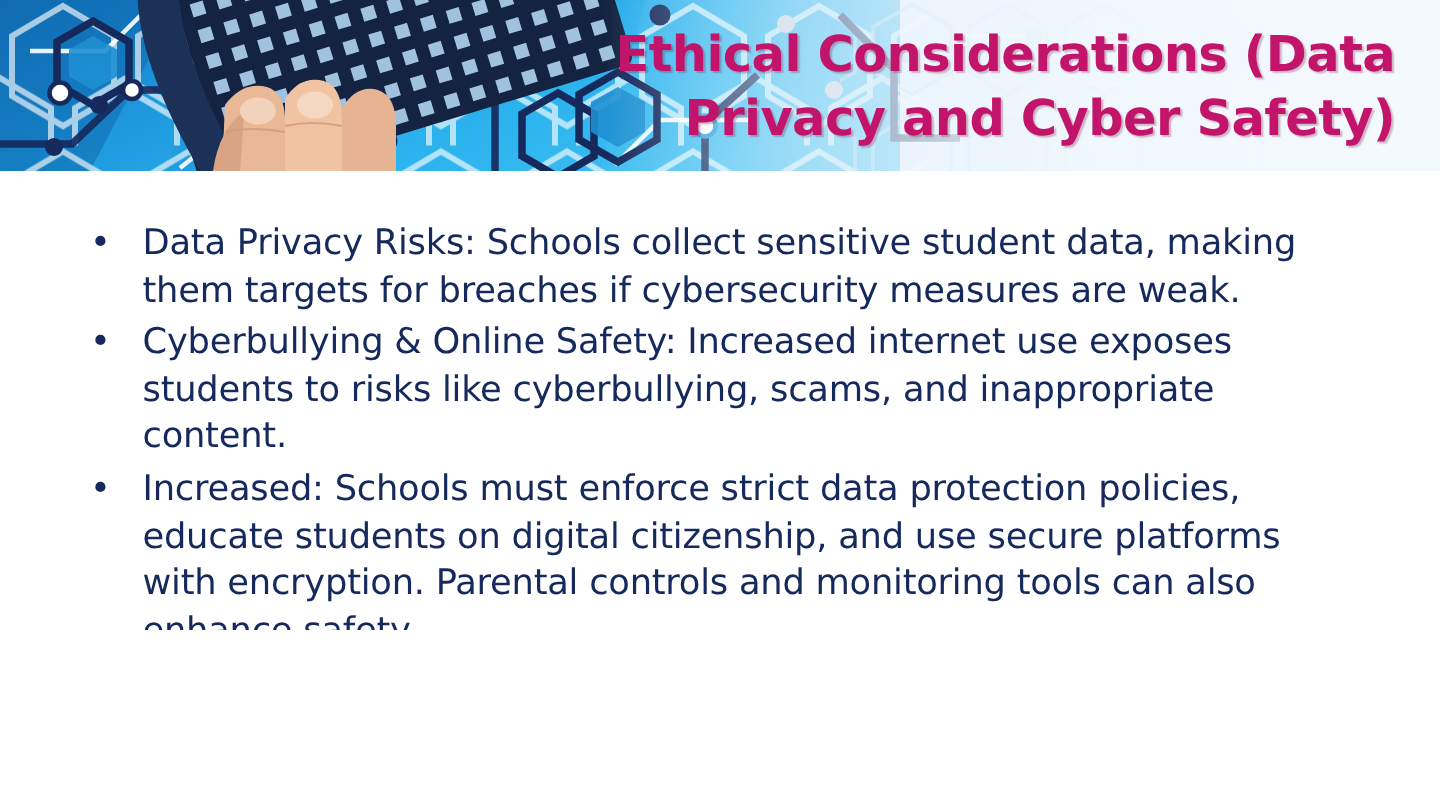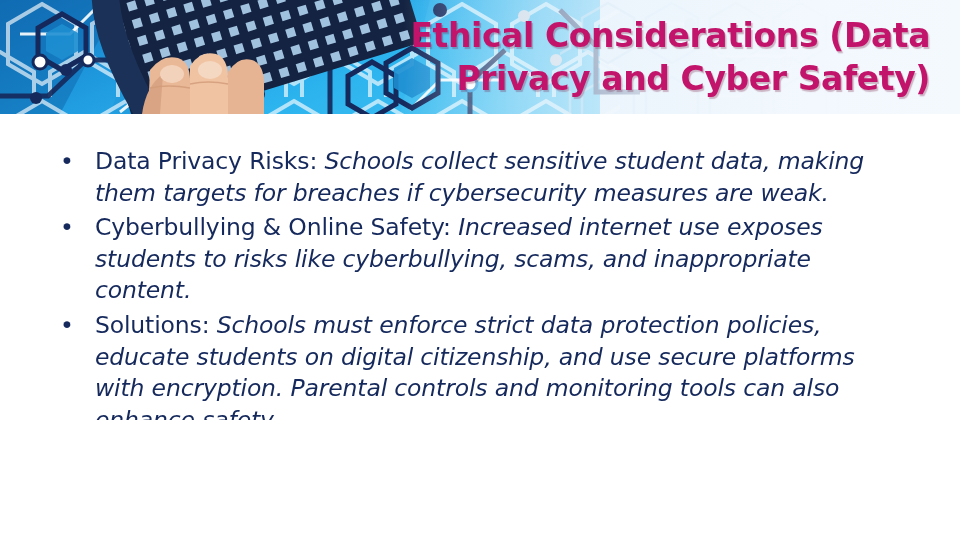--- a/index.html
+++ b/index.html
@@ -97,21 +97,20 @@
     color: #15295c;
     font-size: 23.5px;
     line-height: 31.6px;
     text-align: left;
   }
   .bullet .lead {
     font-weight: normal;
   }
   .bullet .rest {
     font-weight: normal;
-    font-style: italic;
   }
 </style>
 </head>
 <body>
 
 <div class="slide">
 
   <div class="header">
 
     <svg class="hdr-svg" viewBox="0 0 960 114" preserveAspectRatio="none">
@@ -395,19 +394,19 @@
 
       <li class="bullet">
         <span class="dot">•</span><span class="lead">Data Privacy Risks:</span><span class="rest"> Schools collect sensitive student data, making them targets for breaches if cybersecurity measures are weak.</span>
       </li>
 
       <li class="bullet">
         <span class="dot">•</span><span class="lead">Cyberbullying &amp; Online Safety:</span><span class="rest"> Increased internet use exposes students to risks like cyberbullying, scams, and inappropriate content.</span>
       </li>
 
       <li class="bullet">
-        <span class="dot">•</span><span class="lead">Solutions:</span><span class="rest"> Schools must enforce strict data protection policies, educate students on digital citizenship, and use secure platforms with encryption. Parental controls and monitoring tools can also enhance safety.</span>
+        <span class="dot">•</span><span class="lead">Increased:</span><span class="rest"> Schools must enforce strict data protection policies, educate students on digital citizenship, and use secure platforms with encryption. Parental controls and monitoring tools can also enhance safety.</span>
       </li>
 
     </ul>
   </div>
 
 </div>
 
 </body></html>

